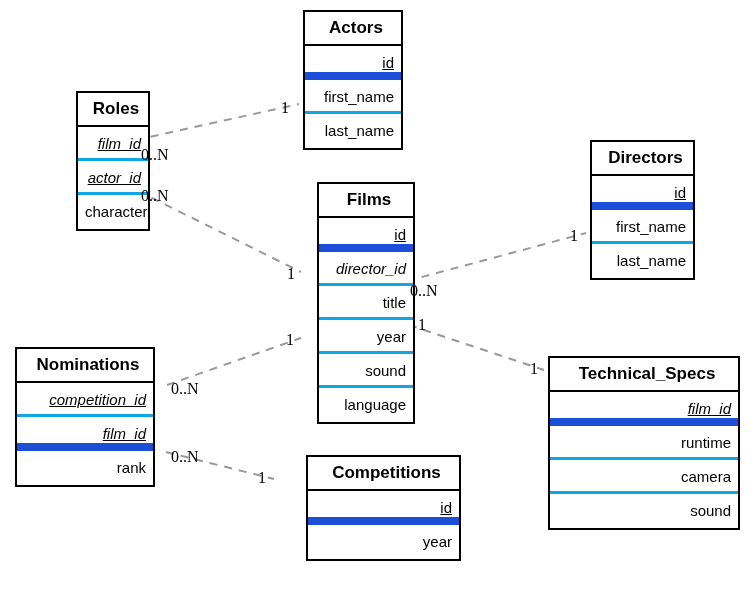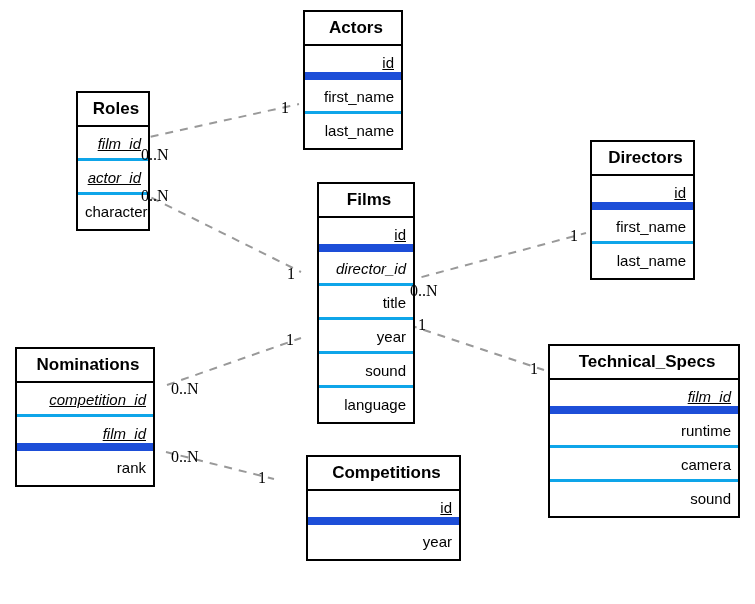--- a/index.html
+++ b/index.html
@@ -113,21 +113,21 @@
         <div class="attr"><span class="">year</span></div>
         <div class="attr"><span class="">sound</span></div>
         <div class="attr"><span class="">language</span></div>
       </div>
       <div class="entity" style="left: 590px; top: 140px; width: 105px;">
         <div class="entity-title">Directors</div>
         <div class="attr sep-strong"><span class="pk">id</span></div>
         <div class="attr"><span class="">first_name</span></div>
         <div class="attr"><span class="">last_name</span></div>
       </div>
-      <div class="entity" style="left: 548px; top: 344px; width: 192px;">
+      <div class="entity" style="left: 548px; top: 356px; width: 192px;">
         <div class="entity-title">Technical_Specs</div>
         <div class="attr sep-strong"><span class="pkfk">film_id</span></div>
         <div class="attr"><span class="">runtime</span></div>
         <div class="attr"><span class="">camera</span></div>
         <div class="attr"><span class="">sound</span></div>
       </div>
       <div class="entity" style="left: 15px; top: 347px; width: 140px;">
         <div class="entity-title">Nominations</div>
         <div class="attr"><span class="pkfk">competition_id</span></div>
         <div class="attr sep-strong"><span class="pkfk">film_id</span></div>

